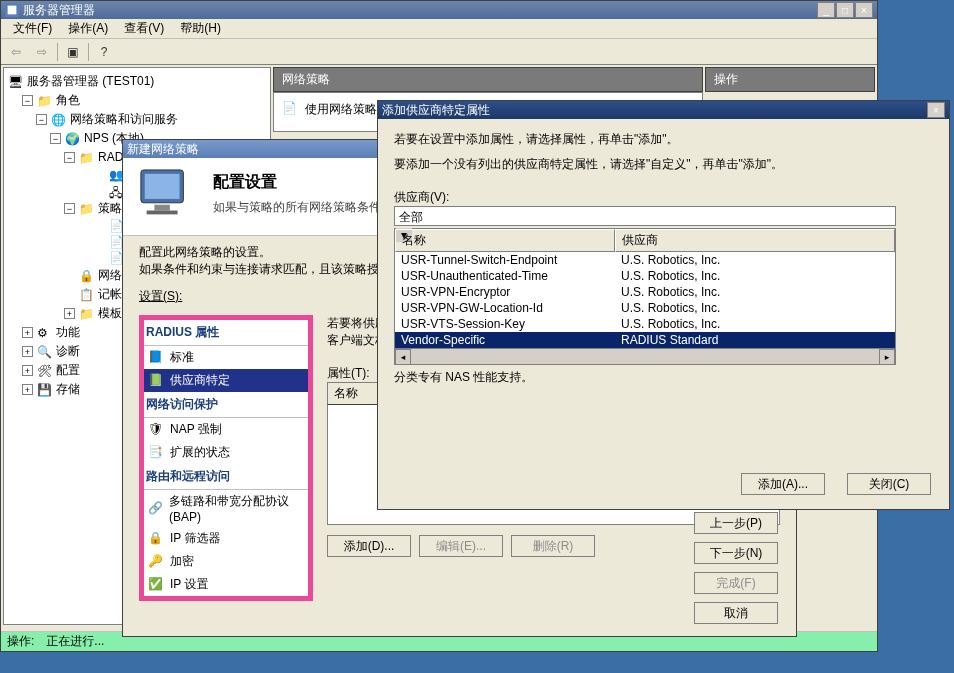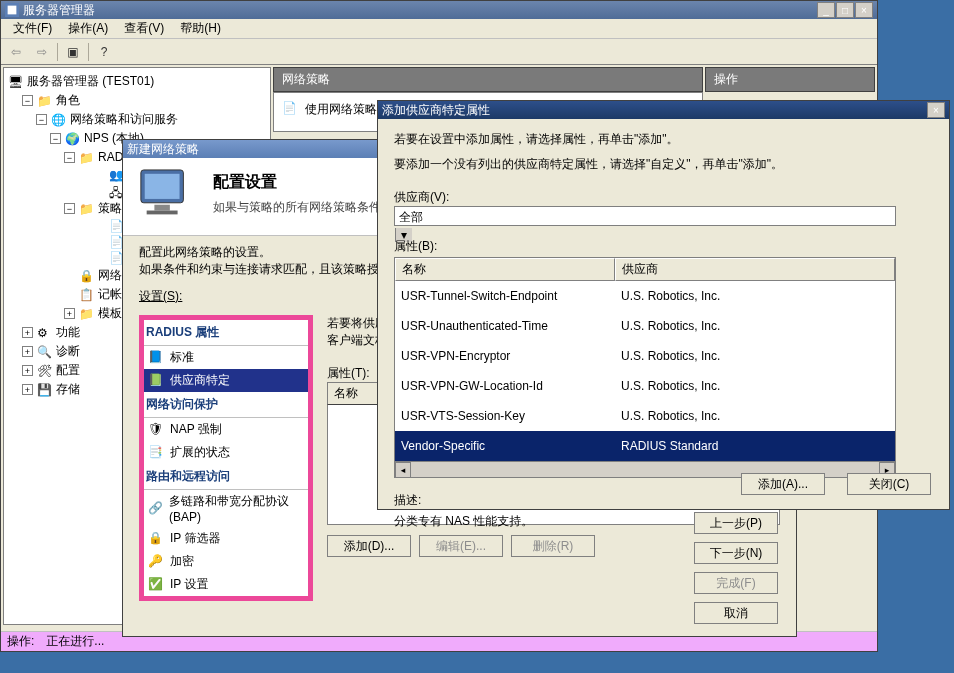--- a/index.html
+++ b/index.html
@@ -19,21 +19,21 @@
 .body2{display:flex;height:calc(100% - 88px);}
 .tree{width:268px;background:#fff;border:1px solid #808080;margin:2px;padding:4px;overflow:hidden;}
 .tree .node{white-space:nowrap;padding:1px 0;display:flex;align-items:center;}
 .tree .exp{width:11px;height:11px;border:1px solid #808080;display:inline-flex;align-items:center;justify-content:center;font-size:9px;margin-right:4px;background:#fff;cursor:default;}
 .tree .noexp{width:11px;height:11px;display:inline-block;margin-right:4px;}
 .tree .ticon{width:16px;height:14px;display:inline-block;margin-right:3px;}
 .i0{margin-left:0;} .i1{margin-left:14px;} .i2{margin-left:28px;} .i3{margin-left:42px;} .i4{margin-left:56px;} .i6{margin-left:86px;}
 .rpane{flex:1;display:flex;flex-direction:column;margin:2px 2px 2px 0;gap:2px;}
 .panehdr{background:#7a7a7a;color:#fff;padding:3px 8px;border:1px solid #404040;}
 .panebody{background:#fff;border:1px solid #808080;padding:8px;flex:1;}
-.statusbar{position:absolute;bottom:0;left:0;right:0;height:20px;background:#f0abfc;border-top:1px solid #c0c0c0;display:flex;align-items:center;padding:0 6px;}
+.statusbar{position:absolute;bottom:0;left:0;right:0;height:20px;background:#86efac;border-top:1px solid #c0c0c0;display:flex;align-items:center;padding:0 6px;}
 .statusbar span{margin-right:12px;}
 
 #wiz{left:122px;top:139px;width:675px;height:498px;}
 #wiz .titlebar{background:linear-gradient(#7899cc,#5b7fb5);}
 .wizhead{background:#fff;padding:14px 14px 14px 90px;height:78px;position:relative;border-bottom:1px solid #c0c0c0;}
 .wizimg{position:absolute;left:14px;top:10px;width:58px;height:54px;}
 .wizbody{padding:10px 16px;display:flex;gap:14px;}
 .wizleft{width:174px;}
 .grplbl{color:#1a3e7a;font-weight:bold;padding:4px 2px;border-bottom:1px solid #c0c0c0;}
 .grpit{display:flex;align-items:center;padding:3px 4px;gap:6px;}
@@ -50,21 +50,21 @@
 #dlg .titlebar{background:linear-gradient(#2d4f8a,#1c3966);}
 .dlgbody{padding:12px 16px;}
 .dlgbody p{margin-bottom:8px;}
 .combo{display:flex;border:1px solid #7f7f7f;height:20px;width:502px;background:#fff;flex-direction:column;}
 .combo span{flex:1;padding:2px 4px;}
 .combo .drp{width:17px;background:#d4d0c8;border-left:1px solid #808080;display:flex;align-items:center;justify-content:center;}
 .listbox{border:1px solid #7f7f7f;background:#fff;width:502px;margin-top:2px;}
 .lhdr{display:flex;background:#ece9d8;}
 .lhdr div{padding:2px 6px;border:1px solid #fff;border-right-color:#808080;border-bottom-color:#808080;}
 .lrow{display:flex;font-family:"Courier New",monospace;white-space:pre;}
-.lrow div{padding:8px 6px;overflow:hidden;}
+.lrow div{padding:1px 6px;overflow:hidden;}
 .lrow.sel{background:#0a246a;color:#fff;}
 .hscroll{height:16px;background:#d4d0c8;display:flex;justify-content:space-between;border-top:1px solid #808080;}
 .hsbtn{width:16px;height:16px;background:#d4d0c8;border:1px solid #808080;display:flex;align-items:center;justify-content:center;font-size:9px;}
 .dlgbtns{position:absolute;bottom:14px;right:18px;display:flex;gap:22px;}
 .c1{width:220px;} .c2{flex:1;}
 </style>
 </head>
 <body>
 
 <div class="window" id="mainwin" style="left:0;top:0;width:878px;height:652px;">
@@ -294,39 +294,37 @@
       </div>
   </div>
   <div class="dlgbody">
     <p>若要在设置中添加属性，请选择属性，再单击"添加"。</p>
     <p>要添加一个没有列出的供应商特定属性，请选择"自定义"，再单击"添加"。</p>
     <div style="margin-top:16px;"><span>供应商(V):</span></div>
     <div class="combo">
       <span>全部</span>
       <div class="drp">▾</div>
     </div>
-    <div style="margin-top:12px;"><span>属性(B):</span></div>
     <div class="listbox">
       <div class="lhdr">
         <div class="c1">名称</div>
         <div class="c2">供应商</div>
       </div>
       <div id="dlgrows">
           <div class="lrow"><div class="c1">USR-Tunnel-Switch-Endpoint</div><div class="c2">U.S. Robotics, Inc.</div></div>
           <div class="lrow"><div class="c1">USR-Unauthenticated-Time</div><div class="c2">U.S. Robotics, Inc.</div></div>
           <div class="lrow"><div class="c1">USR-VPN-Encryptor</div><div class="c2">U.S. Robotics, Inc.</div></div>
           <div class="lrow"><div class="c1">USR-VPN-GW-Location-Id</div><div class="c2">U.S. Robotics, Inc.</div></div>
           <div class="lrow"><div class="c1">USR-VTS-Session-Key</div><div class="c2">U.S. Robotics, Inc.</div></div>
           <div class="lrow sel"><div class="c1">Vendor-Specific</div><div class="c2">RADIUS Standard</div></div>
         </div>
       <div class="hscroll">
         <div class="hsbtn">◂</div>
         <div class="hsbtn">▸</div>
       </div>
     </div>
-    <div style="margin-top:14px;"><span>描述:</span></div>
     <div style="margin-top:4px;">分类专有 NAS 性能支持。</div>
   </div>
   <div class="dlgbtns">
     <button class="stdbtn">添加(A)...</button>
     <button class="stdbtn">关闭(C)</button>
   </div>
 </div>
 
 </body></html>

